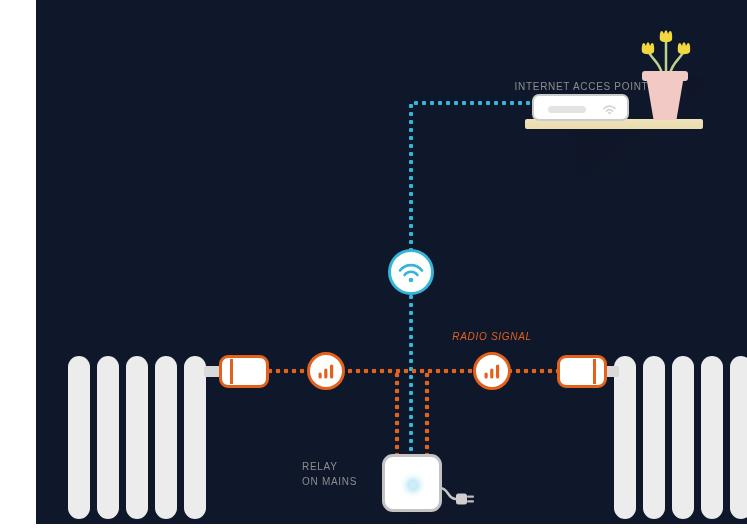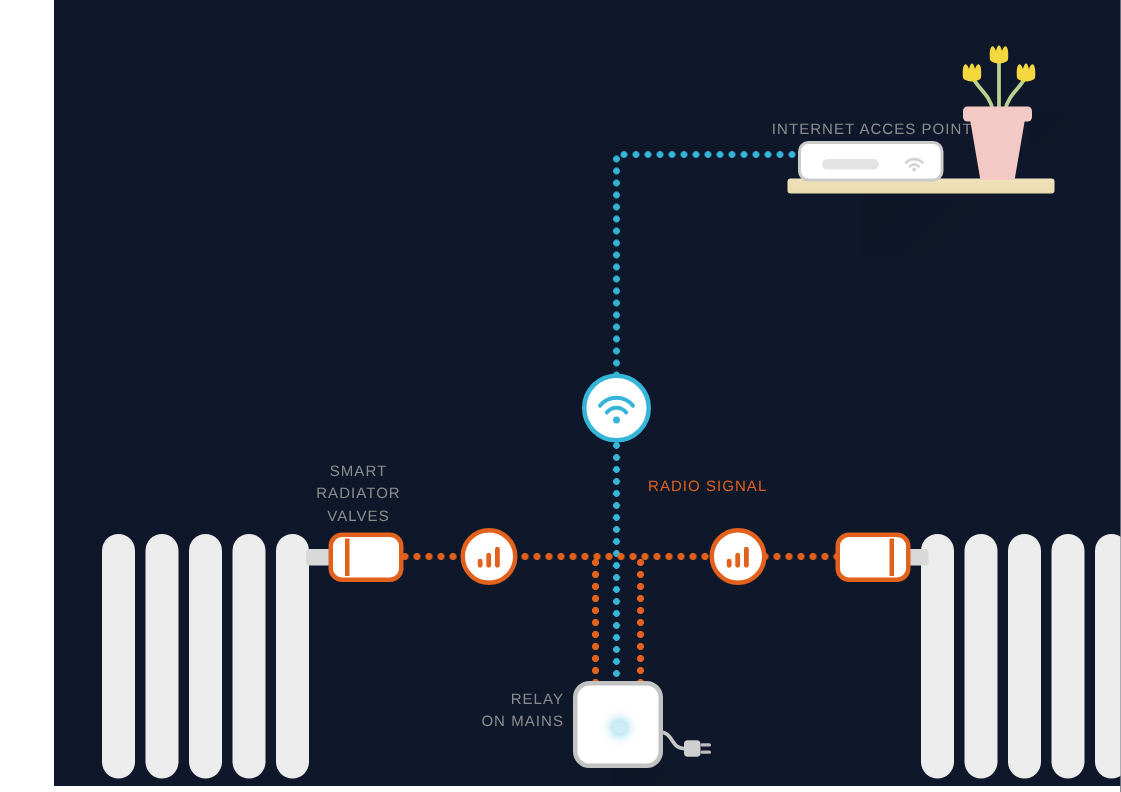--- a/index.html
+++ b/index.html
@@ -112,21 +112,21 @@
       <path d="M3 9.5 A 14 14 0 0 1 25 9.5" stroke="currentColor" stroke-width="2.6" fill="none" stroke-linecap="round"></path>
       <path d="M7.5 14 A 8.2 8.2 0 0 1 20.5 14" stroke="currentColor" stroke-width="2.6" fill="none" stroke-linecap="round"></path>
       <circle cx="14" cy="19" r="2.3" fill="currentColor"></circle>
     </svg>
   </div>
 
   <div class="dots-h orange" style="left:231px; top:368px; width:293px;"></div>
   <div class="dots-v orange" style="left:358px; top:372px; height:84px;"></div>
   <div class="dots-v orange" style="left:388px; top:372px; height:84px;"></div>
 
-  <div class="label orange" style="left:396px; top:317px; width:120px; ">RADIO SIGNAL</div>
+  <div class="label orange" style="left:396px; top:329px; width:120px; text-align:center;font-style:italic;">RADIO SIGNAL</div>
 
   <div class="badge radio-badge" style="left:271px; top:352px;">
     <svg width="20" height="20" viewBox="0 0 20 20">
       <rect x="2.5" y="11.5" width="3.2" height="6" rx="1.6" fill="currentColor"></rect>
       <rect x="8.2" y="7.5" width="3.2" height="10" rx="1.6" fill="currentColor"></rect>
       <rect x="14" y="3.5" width="3.2" height="14" rx="1.6" fill="currentColor"></rect>
     </svg>
   </div>
   <div class="badge radio-badge" style="left:437px; top:352px;">
     <svg width="20" height="20" viewBox="0 0 20 20">
@@ -145,31 +145,28 @@
   </div>
   <div class="radiator" style="left:578px; top:356px; width:167px; height:163px;">
     <div class="bar"></div>
     <div class="bar"></div>
     <div class="bar"></div>
     <div class="bar"></div>
     <div class="bar"></div>
     <div class="bar"></div>
   </div>
 
-  <div class="label" style="left:158px; top:307px; width:90px; text-align:center;">SMART
-RADIATOR
-VALVES</div>
 
   <div class="valve-nub" style="left:168px; top:366px;"></div>
   <div class="valve left" style="left:183px; top:355px;"></div>
 
   <div class="valve-nub" style="left:566px; top:366px;"></div>
   <div class="valve right" style="left:521px; top:355px;"></div>
 
-  <div class="label" style="left:266px; top:459px; width:74px; text-align:right;">RELAY
+  <div class="label" style="left:266px; top:459px; width:74px; text-align:left;">RELAY
 ON MAINS</div>
 
   <div class="relay">
     <div class="led"></div>
   </div>
 
   <svg class="plug" width="46" height="26" viewBox="0 0 46 26">
     <path d="M1 5 C 10 5 8 16 17 16" fill="none" stroke="#c6c6c6" stroke-width="2.5"></path>
     <rect x="17" y="10.5" width="11" height="11" rx="2.5" fill="#cfcfcf"></rect>
     <rect x="28" y="12.5" width="7" height="2.2" rx="1" fill="#bdbdbd"></rect>

